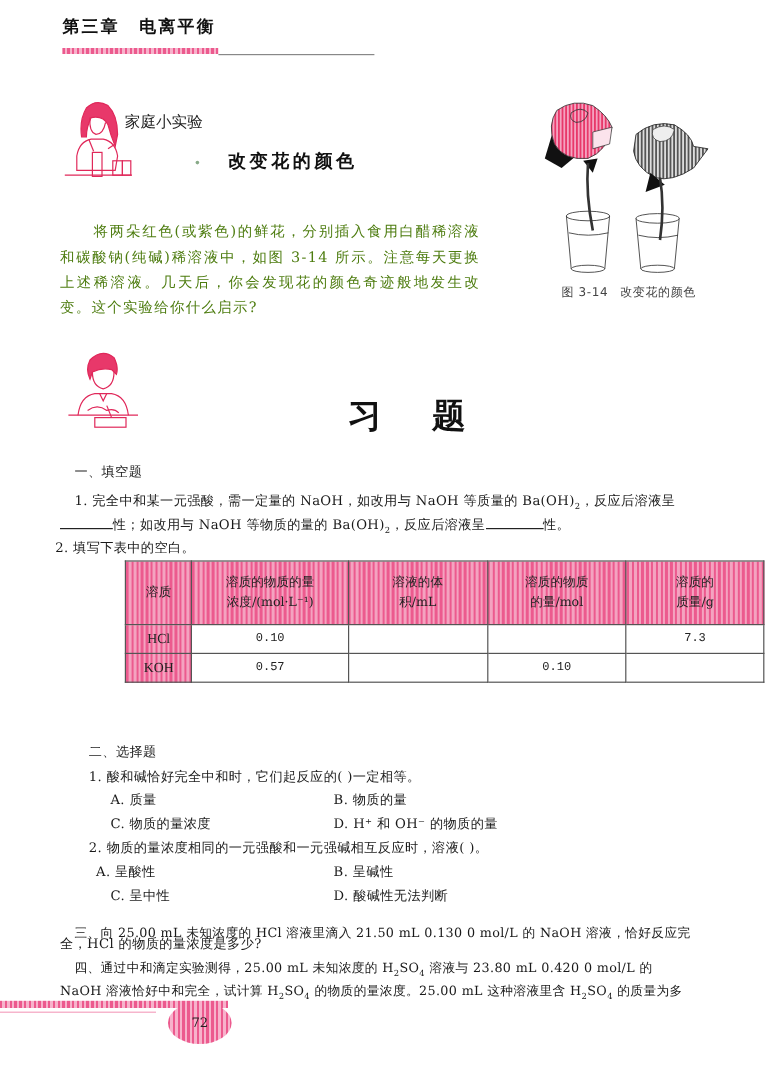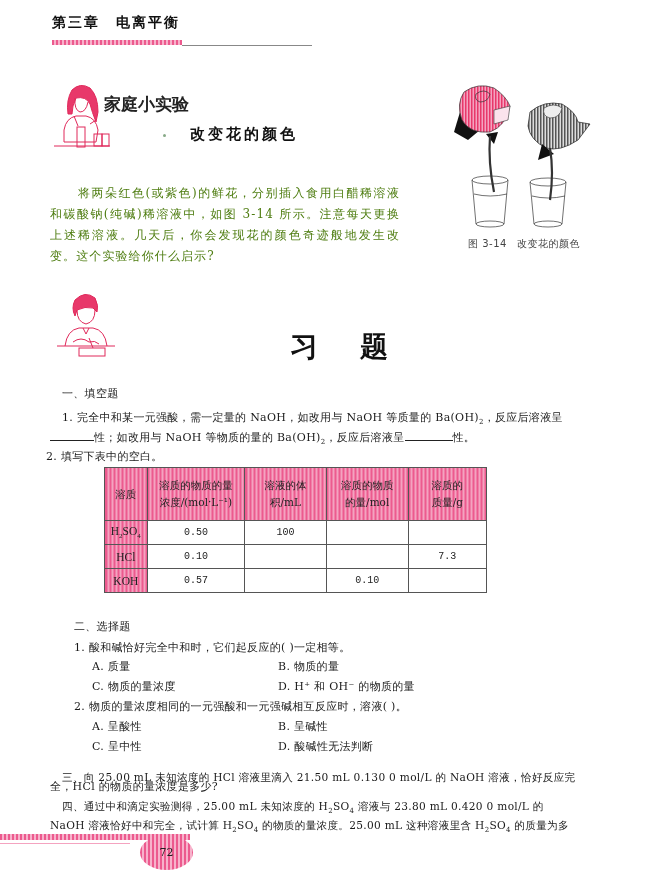--- a/index.html
+++ b/index.html
@@ -14,40 +14,40 @@
   }
   
   .chapter-title {
     left: 52px; top: 14px; font-family: "DejaVu Sans", sans-serif; font-weight: bold;
     font-size: 14px; letter-spacing: 2px; color: #111;
   }
   .chapter-title .gap { display: inline-block; width: 16px; }
   .header-stripe { left: 52px; top: 40px; width: 130px; height: 5px; }
   .header-rule { left: 182px; top: 45px; width: 130px; height: 1px; background: #888; }
 
-  .home-exp-label { left: 104px; top: 93px; font-size: 17px; font-family: "DejaVu Sans", sans-serif; font-weight: bold; color: #222; }
+  .home-exp-label { left: 104px; top: 93px; font-size: 13px; font-family: "DejaVu Sans", sans-serif; font-weight: normal; color: #222; }
   .exp-title { left: 190px; top: 125px; font-size: 15px; font-weight: bold; letter-spacing: 3px; color: #111; }
   .exp-dot { left: 163px; top: 134px; width: 3px; height: 3px; background: #8a8; border-radius: 50%; }
   .exp-para {
     left: 50px; top: 183px; width: 350px; font-size: 12px; line-height: 21px; letter-spacing: 1.1px;
     text-indent: 28px; text-align: justify; color: #4d7c0f;
   }
   .fig-caption { left: 468px; top: 237px; font-size: 10px; color: #444; font-family: "DejaVu Sans", sans-serif; letter-spacing: 0.5px; }
   .fig-caption .sp { display:inline-block; width: 10px; }
 
   .ex-title { left: 290px; top: 328px; font-size: 28px; font-weight: bold; font-family: "DejaVu Sans", sans-serif; color: #111; }
   .ex-title span { display: inline-block; }
   .ex-title .g { width: 42px; }
 
   .body-text { font-size: 11px; color: #1a1a1a; white-space: nowrap; letter-spacing: 0.3px; }
   .blank { display: inline-block; border-bottom: 1px solid #222; vertical-align: baseline; height: 10px; }
 
   
   .data-table {
-    left: 104px; top: 467px; width: 383px; border-collapse: collapse;
+    left: 104px; top: 467px; width: 533px; border-collapse: collapse;
     border: 1.5px solid #333; font-size: 10.5px;
   }
   .data-table td, .data-table th {
     border: 1px solid #555; text-align: center; padding: 0; color: #222; font-weight: normal;
   }
   .data-table thead th {
     height: 52px; line-height: 17px;
     background: repeating-linear-gradient(90deg, #ec5a8e 0px, #ec5a8e 2px, #f4a3c0 2px, #f4a3c0 4px);
   }
   .data-table tbody td { height: 23px; background: #fff; }
@@ -170,27 +170,20 @@
     <tr>
       <th><span>溶质</span></th>
       <th><span>溶质的物质的量</span><br><span>浓度/(mol·L⁻¹)</span></th>
       <th><span>溶液的体</span><br><span>积/mL</span></th>
       <th><span>溶质的物质</span><br><span>的量/mol</span></th>
       <th><span>溶质的</span><br><span>质量/g</span></th>
     </tr>
   </thead>
   <tbody>
     <tr>
-      <td class="rowhead"><span>H</span><sub>2</sub><span>SO</span><sub>4</sub></td>
-      <td class="num">0.50</td>
-      <td class="num">100</td>
-      <td class="num"></td>
-      <td class="num"></td>
-    </tr>
-    <tr>
       <td class="rowhead">HCl</td>
       <td class="num">0.10</td>
       <td class="num"></td>
       <td class="num"></td>
       <td class="num">7.3</td>
     </tr>
     <tr>
       <td class="rowhead">KOH</td>
       <td class="num">0.57</td>
       <td class="num"></td>
@@ -200,21 +193,21 @@
   </tbody>
 </table>
 
 <div class="abs body-text" style="left:74px;top:619px">二、选择题</div>
 <div class="abs body-text" style="left:74px;top:640px">1. 酸和碱恰好完全中和时，它们起反应的(    )一定相等。</div>
 <div class="abs body-text" style="left:92px;top:659px">A. 质量</div>
 <div class="abs body-text" style="left:278px;top:659px">B. 物质的量</div>
 <div class="abs body-text" style="left:92px;top:679px">C. 物质的量浓度</div>
 <div class="abs body-text" style="left:278px;top:679px">D. H⁺ 和 OH⁻ 的物质的量</div>
 <div class="abs body-text" style="left:74px;top:699px">2. 物质的量浓度相同的一元强酸和一元强碱相互反应时，溶液(    )。</div>
-<div class="abs body-text" style="left:92px;top:719px">A. 呈酸性</div>
+<div class="abs body-text" style="left:80px;top:719px">A. 呈酸性</div>
 <div class="abs body-text" style="left:278px;top:719px">B. 呈碱性</div>
 <div class="abs body-text" style="left:92px;top:739px">C. 呈中性</div>
 <div class="abs body-text" style="left:278px;top:739px">D. 酸碱性无法判断</div>
 
 <div class="abs body-text" style="left:62px;top:771px;font-size:10.6px">三、向 25.00 mL 未知浓度的 HCl 溶液里滴入 21.50 mL 0.130 0 mol/L 的 NaOH 溶液，恰好反应完</div>
 <div class="abs body-text" style="left:50px;top:779px">全，HCl 的物质的量浓度是多少?</div>
 
 <div class="abs body-text" style="left:62px;top:800px;font-size:10.6px">
   <span>四、通过中和滴定实验测得，25.00 mL 未知浓度的 H</span><sub>2</sub><span>SO</span><sub>4</sub><span> 溶液与 23.80 mL 0.420 0 mol/L 的</span>
 </div>

